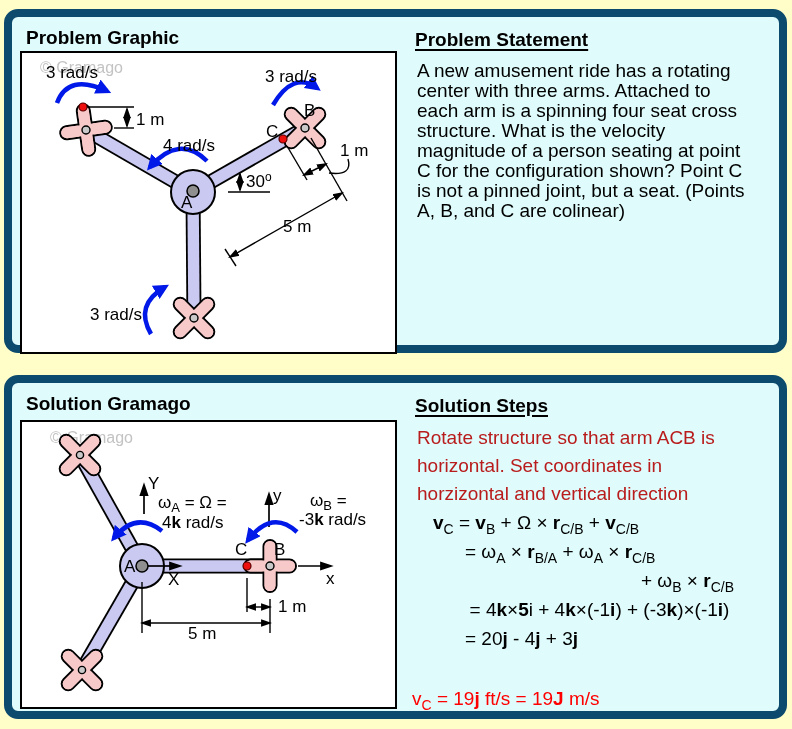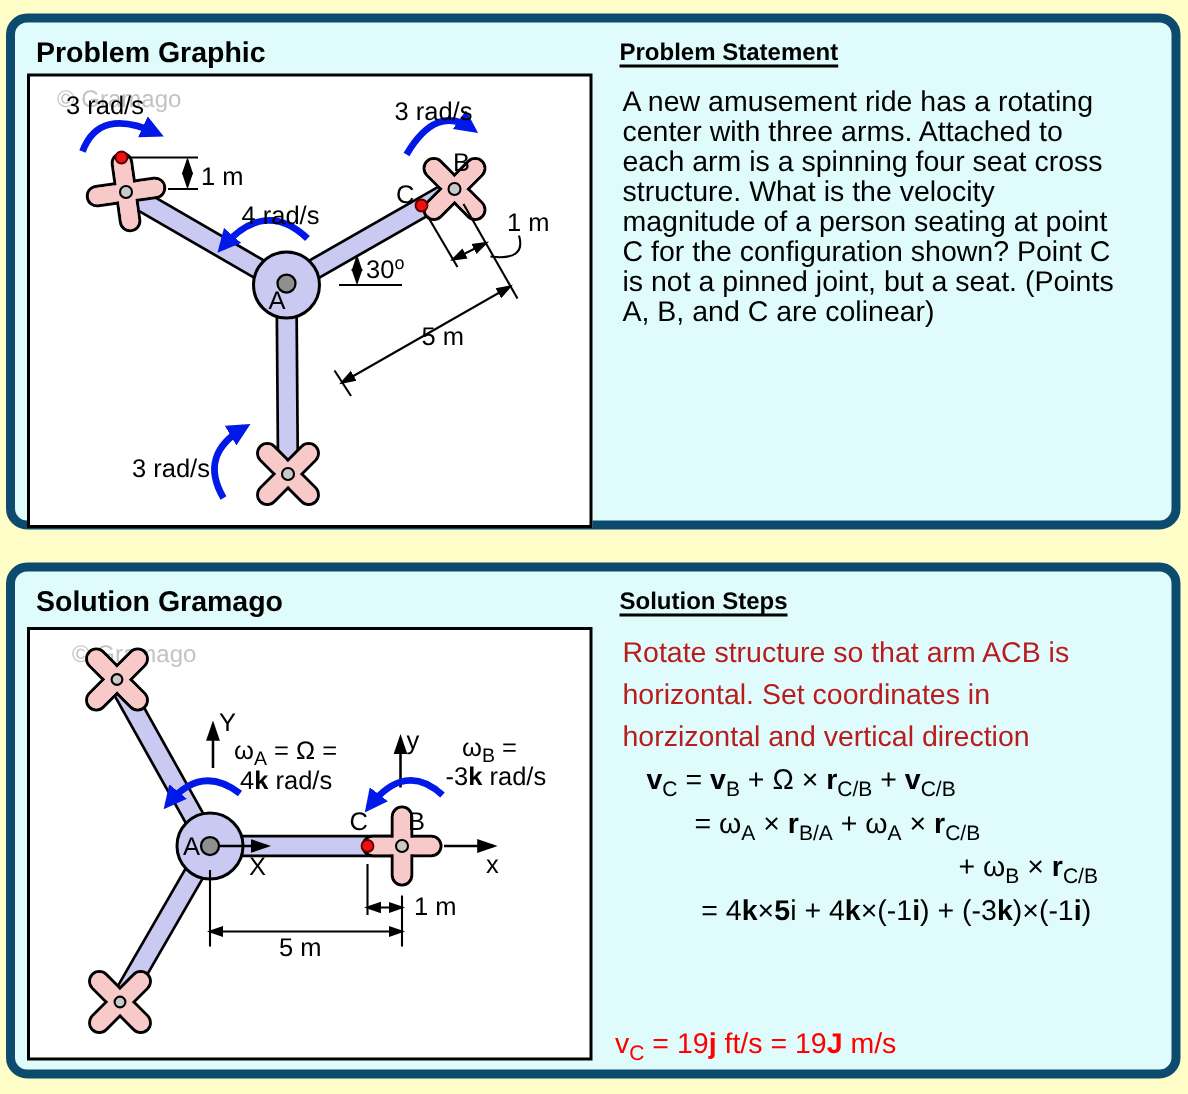--- a/index.html
+++ b/index.html
@@ -4,32 +4,32 @@
 <style>
   html,body{margin:0;padding:0;}
   body{
     width:792px;height:729px;position:relative;
     background:#FFFEC9;
     font-family:"Liberation Sans",sans-serif;
     overflow:hidden;
   }
   .panel{
     position:absolute;left:4px;width:783px;height:344px;
-    background:#DFFBFB;border:6px solid #0c4a6e;border-radius:14px;
+    background:#DFFBFB;border:8px solid #0c4a6e;border-radius:14px;
     box-sizing:border-box;
   }
   #panel-problem{top:9px;}
   #panel-solution{top:375px;}
   .g-title{
     position:absolute;left:14px;top:10px;
     font-size:19px;font-weight:bold;color:#000;white-space:nowrap;
   }
   .t-title{
     position:absolute;left:403px;top:12px;
-    font-size:16px;font-weight:bold;color:#000;white-space:nowrap;
+    font-size:19px;font-weight:bold;color:#000;white-space:nowrap;
     text-decoration:underline;text-decoration-thickness:2px;text-underline-offset:3px;
   }
   .gbox{
     position:absolute;left:8px;background:#FFFFFF;border:2px solid #000;
     box-sizing:border-box;
   }
   #gbox-problem{top:34px;width:377px;height:303px;}
   #gbox-solution{top:37px;width:377px;height:289px;}
   .para{
     position:absolute;left:405px;top:44px;width:372px;
@@ -246,16 +246,17 @@
     <div>Rotate structure so that arm ACB is</div>
     <div>horizontal. Set coordinates in</div>
     <div>horzizontal and vertical direction</div>
   </div>
 
   <div class="eq">
     <div class="eqline l1"><b>v</b><sub>C</sub> = <b>v</b><sub>B</sub> + Ω × <b>r</b><sub>C/B</sub> + <b>v</b><sub>C/B</sub></div>
     <div class="eqline l2">= ω<sub>A</sub> × <b>r</b><sub>B/A</sub> + ω<sub>A</sub> × <b>r</b><sub>C/B</sub></div>
     <div class="eqline l3">+ ω<sub>B</sub> × <b>r</b><sub>C/B</sub></div>
     <div class="eqline l4">= 4<b>k</b>×<b>5</b>i + 4<b>k</b>×(-1<b>i</b>) + (-3<b>k</b>)×(-1<b>i</b>)</div>
+    <div class="eqline l5">= 20<b>j</b> - 4<b>j</b> + 3<b>j</b></div>
   </div>
 
   <div class="result">v<sub>C</sub> = 19<b>j</b> ft/s = 19<b>J</b> m/s</div>
 </div>
 
 </body></html>

